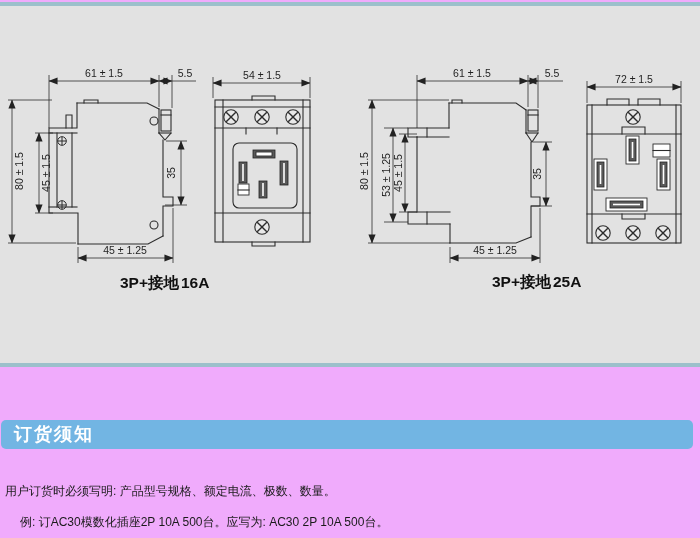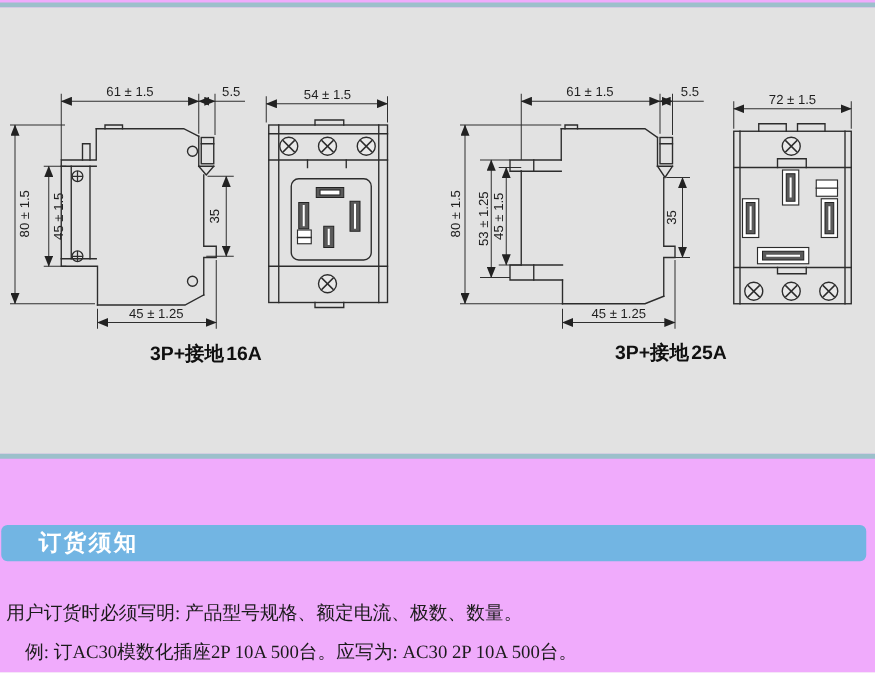--- a/index.html
+++ b/index.html
@@ -11,22 +11,22 @@
   .dwg-svg{position:absolute;left:0;top:6px;width:700px;height:357px;}
   .ol{stroke:#2c2c2c;fill:none;stroke-width:1.1;stroke-linejoin:miter;stroke-linecap:square;}
   .dim{stroke:#2f2f2f;fill:none;stroke-width:0.8;}
   .dimtxt{font-family:"Liberation Sans",sans-serif;font-size:10.5px;fill:#1f1f1f;}
   .figlabel{font-family:"Liberation Sans",sans-serif;font-size:15.5px;font-weight:600;fill:#101010;}
   .slotdark{fill:#5a5a5a;stroke:#222;stroke-width:0.8;}
   .slotwin{fill:#ffffff;stroke:#2c2c2c;stroke-width:0.9;}
   .wline{stroke:#ffffff;stroke-width:1.6;}
   .banner{position:absolute;left:1px;top:420px;width:692px;height:29px;background:#72b5e3;
           border-radius:5px;color:#ffffff;font-size:18px;font-weight:bold;
-          line-height:29px;padding-left:30px;box-sizing:border-box;letter-spacing:2px;}
-  .note{position:absolute;color:#1b1b1b;font-size:15px;line-height:16px;white-space:nowrap;font-family:Liberation Serif, serif;}
+          line-height:29px;padding-left:13px;box-sizing:border-box;letter-spacing:2px;}
+  .note{position:absolute;color:#1b1b1b;font-size:12px;line-height:16px;white-space:nowrap;}
   .note-1{left:5px;top:483px;}
   .note-2{left:20px;top:514px;}
 </style>
 </head>
 <body>
 
 <div class="page">
 
   <div class="top-rule"></div>
   <div class="panel"></div>

